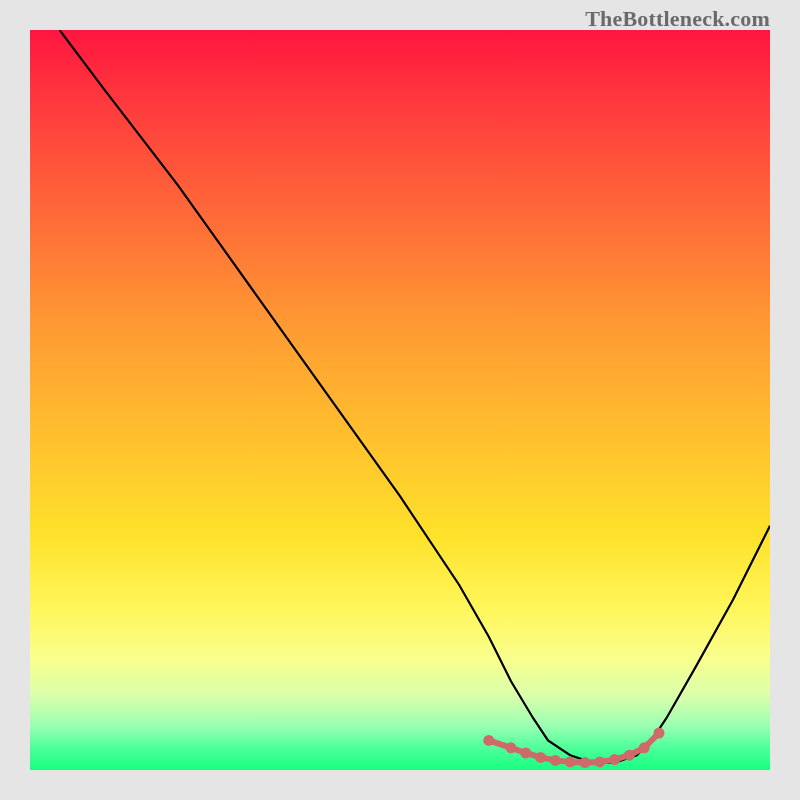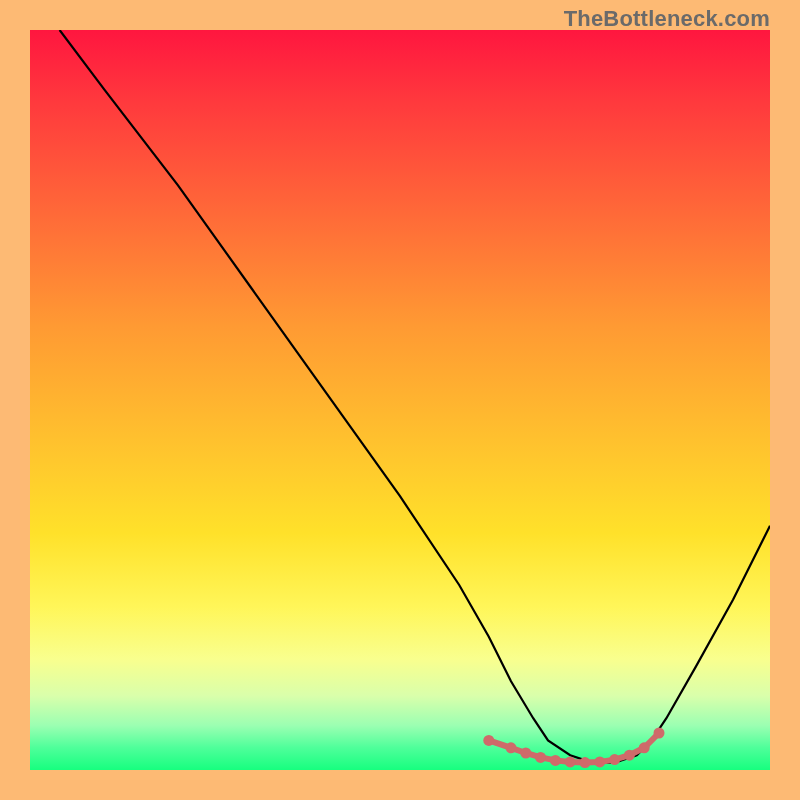--- a/index.html
+++ b/index.html
@@ -8,21 +8,22 @@
     width: 800px;
     height: 800px;
     background: #000;
     overflow: hidden;
     font-family: Arial, Helvetica, sans-serif;
   }
   .chart-wrap {
     position: relative;
     width: 800px;
     height: 800px;
-    background: #fdba74;
+    background: #e5e5e5;
+    font-family: Liberation Serif, serif;
   }
   .plot-area {
     position: absolute;
     left: 30px;
     top: 30px;
     width: 740px;
     height: 740px;
     
     background: linear-gradient(to bottom,
       #ff163f 0%,

